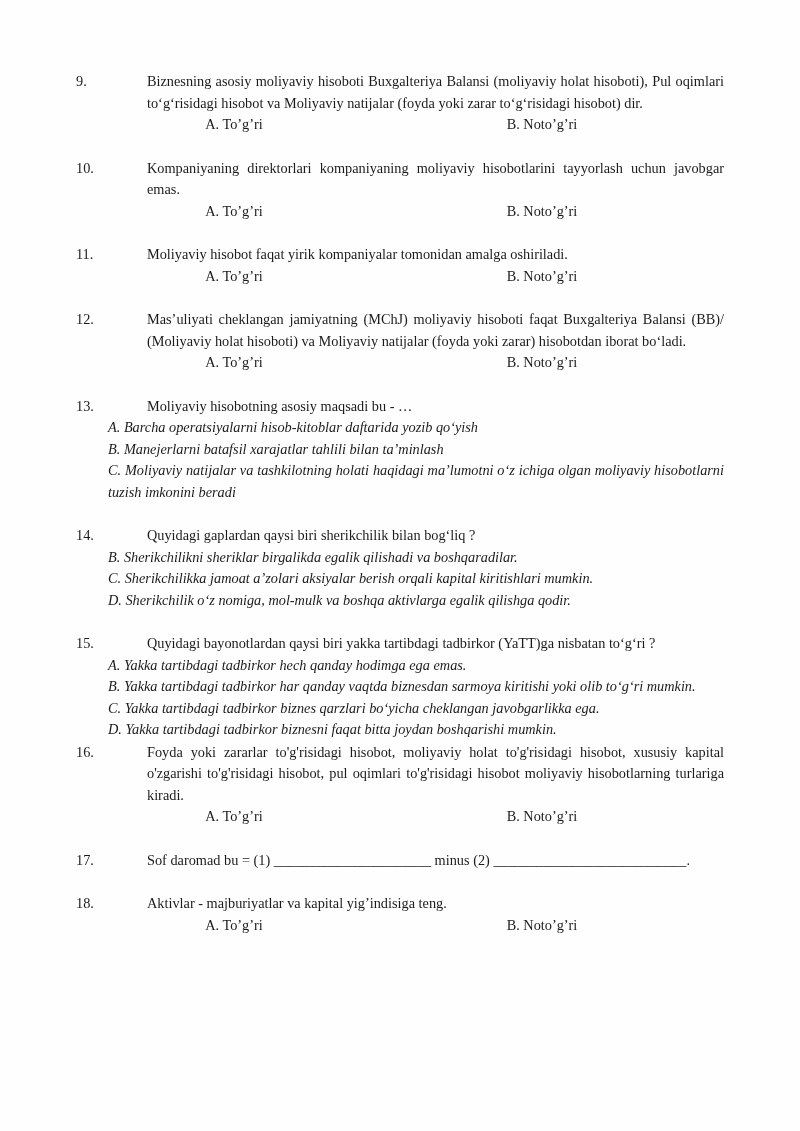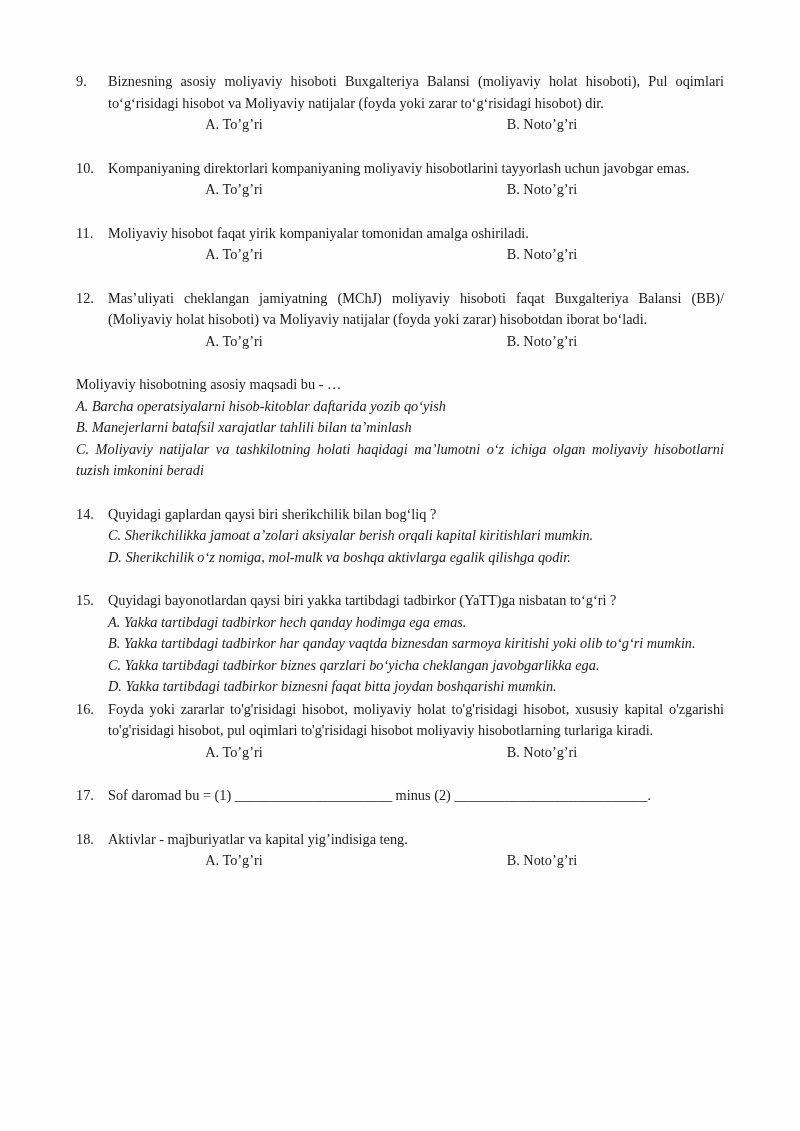--- a/index.html
+++ b/index.html
@@ -29,20 +29,21 @@
   .qnum {
     width: 32px;
     flex-shrink: 0;
   }
   .qcontent {
     flex: 1;
     min-width: 0;
   }
   .qbody {
     text-align: justify;
+    margin-left: 39px;
   }
   .opt-line {
     text-align: justify;
     font-style: italic;
   }
   .tf-row {
     display: flex;
     text-align: center;
   }
   .tf-a {
@@ -104,35 +105,37 @@
       <div class="qoptions">
             <div class="tf-row">
               <span class="tf-a">A. To’g’ri</span>
               <span class="tf-b">B. Noto’g’ri</span>
             </div>
           </div>
     </div>
   </div>
 
   <div class="question">
+    <span class="qnum">13.</span>
     <div class="qcontent">
       <div class="qbody">Moliyaviy hisobotning asosiy maqsadi bu - …</div>
       <div class="qoptions">
             <div class="opt-line">A. Barcha operatsiyalarni hisob-kitoblar daftarida yozib qoʻyish</div>
             <div class="opt-line">B. Manejerlarni batafsil xarajatlar tahlili bilan ta’minlash</div>
             <div class="opt-line">C. Moliyaviy natijalar va tashkilotning holati haqidagi ma’lumotni oʻz ichiga olgan moliyaviy hisobotlarni tuzish imkonini beradi</div>
           </div>
     </div>
   </div>
 
   <div class="question">
     <span class="qnum">14.</span>
     <div class="qcontent">
       <div class="qbody">Quyidagi gaplardan qaysi biri sherikchilik bilan bogʻliq ?</div>
       <div class="qoptions">
+            <div class="opt-line">B. Sherikchilikni sheriklar birgalikda egalik qilishadi va boshqaradilar.</div>
             <div class="opt-line">C. Sherikchilikka jamoat a’zolari aksiyalar berish orqali kapital kiritishlari mumkin.</div>
             <div class="opt-line">D. Sherikchilik oʻz nomiga, mol-mulk va boshqa aktivlarga egalik qilishga qodir.</div>
           </div>
     </div>
   </div>
 
   <div class="question">
     <span class="qnum">15.</span>
     <div class="qcontent">
       <div class="qbody">Quyidagi bayonotlardan qaysi biri yakka tartibdagi tadbirkor (YaTT)ga nisbatan toʻgʻri ?</div>

